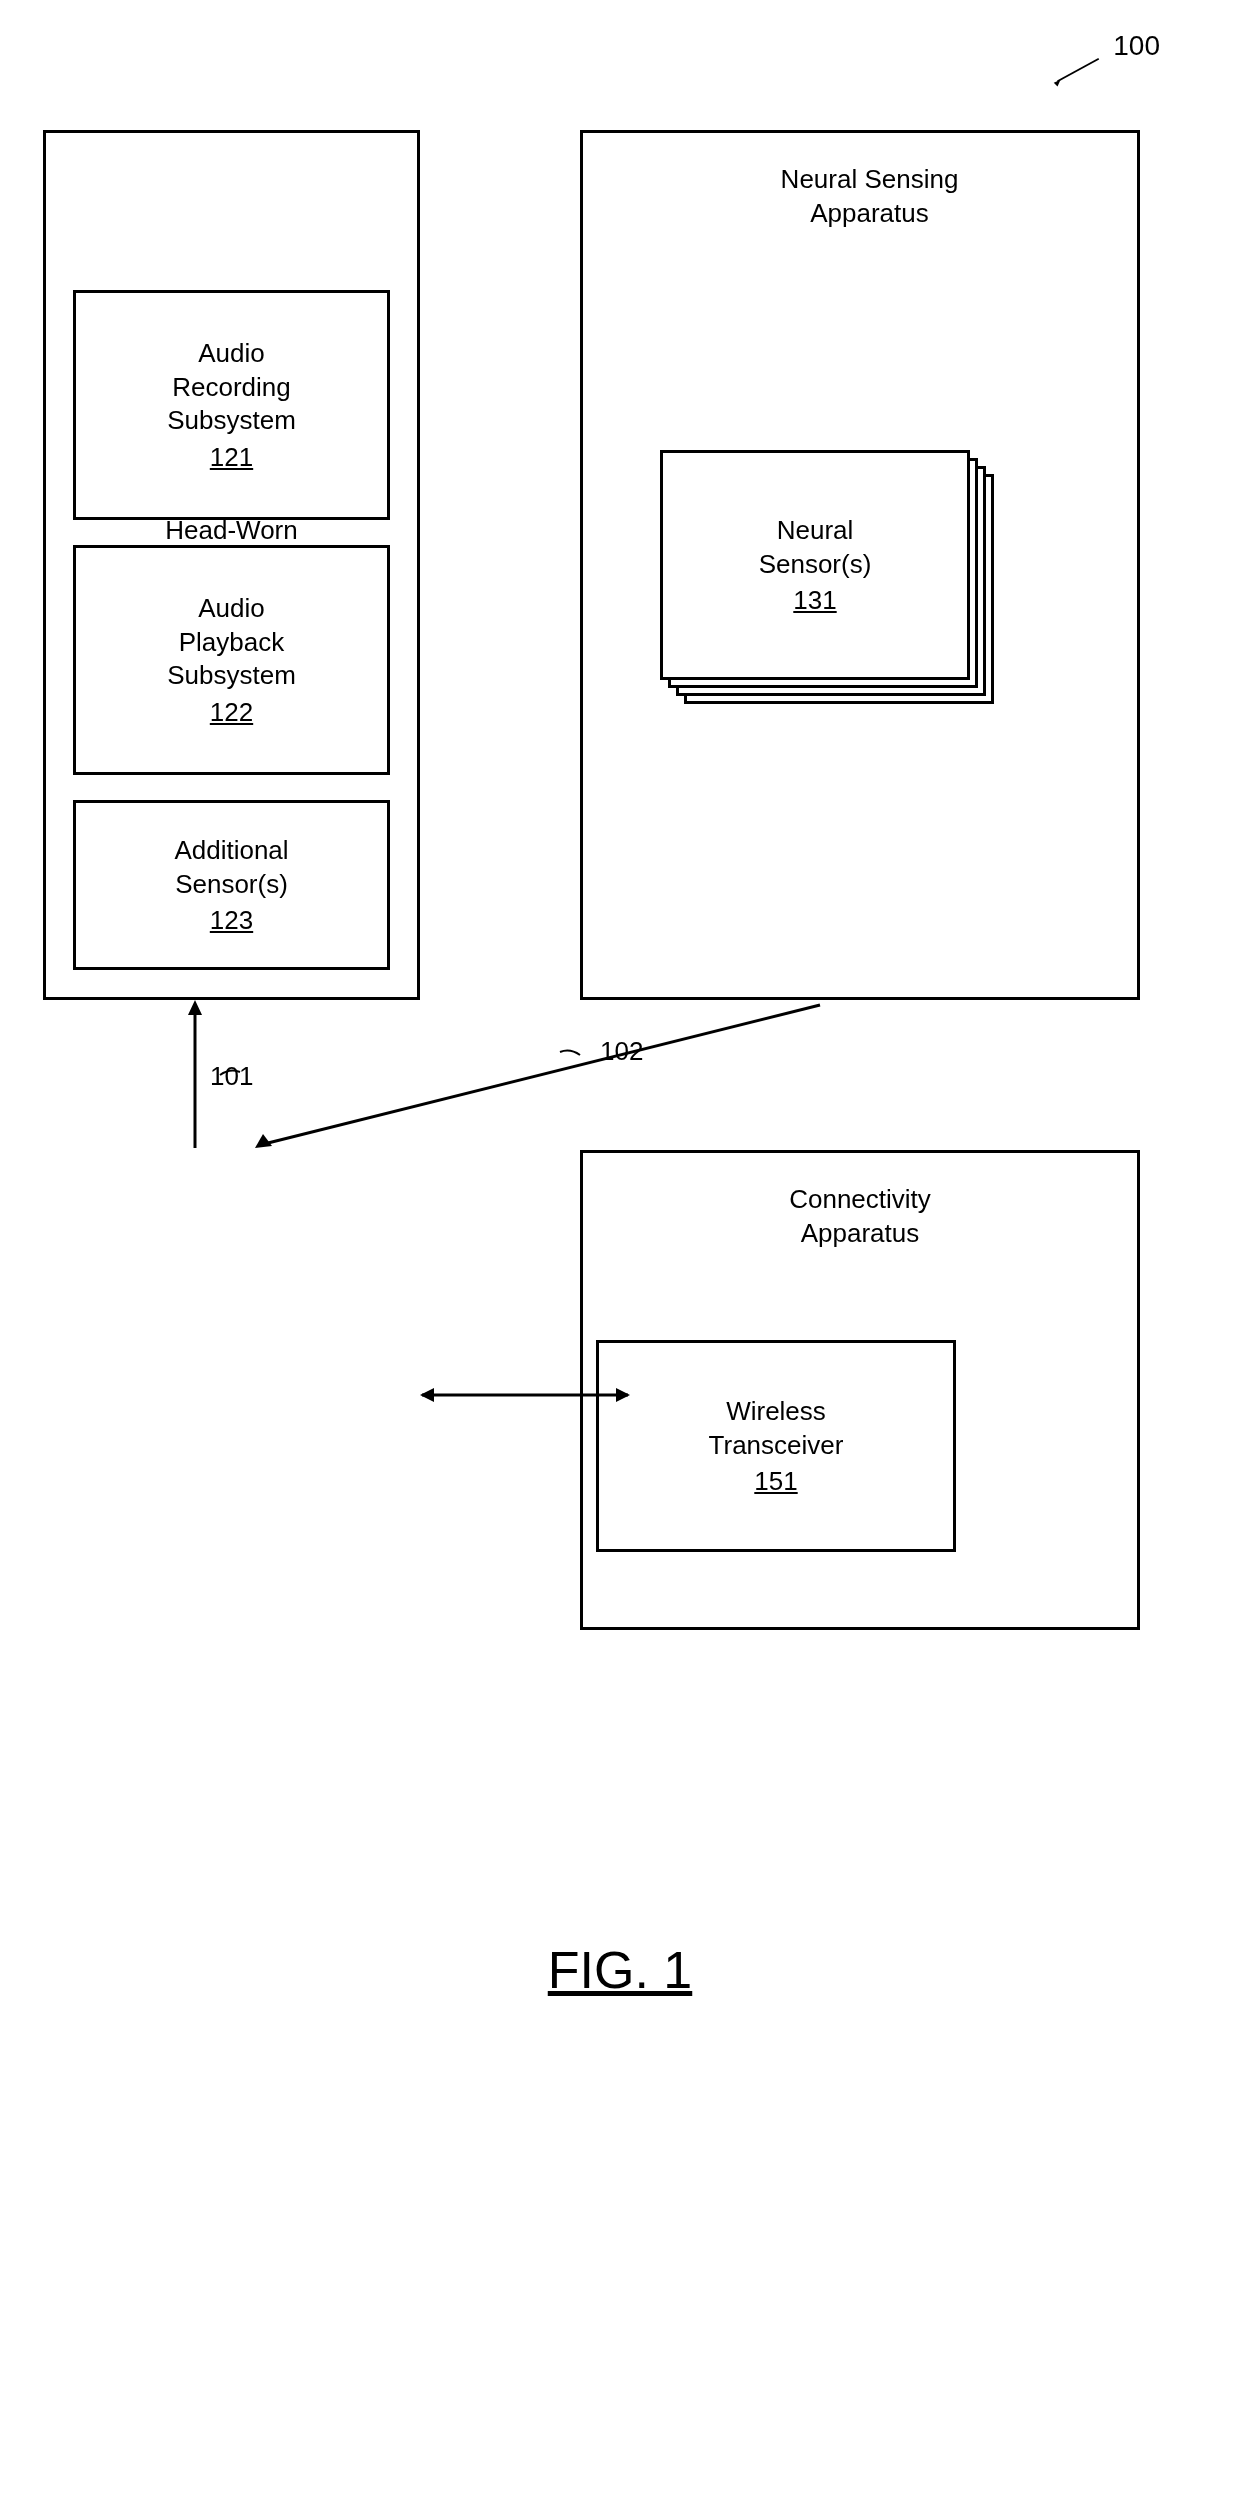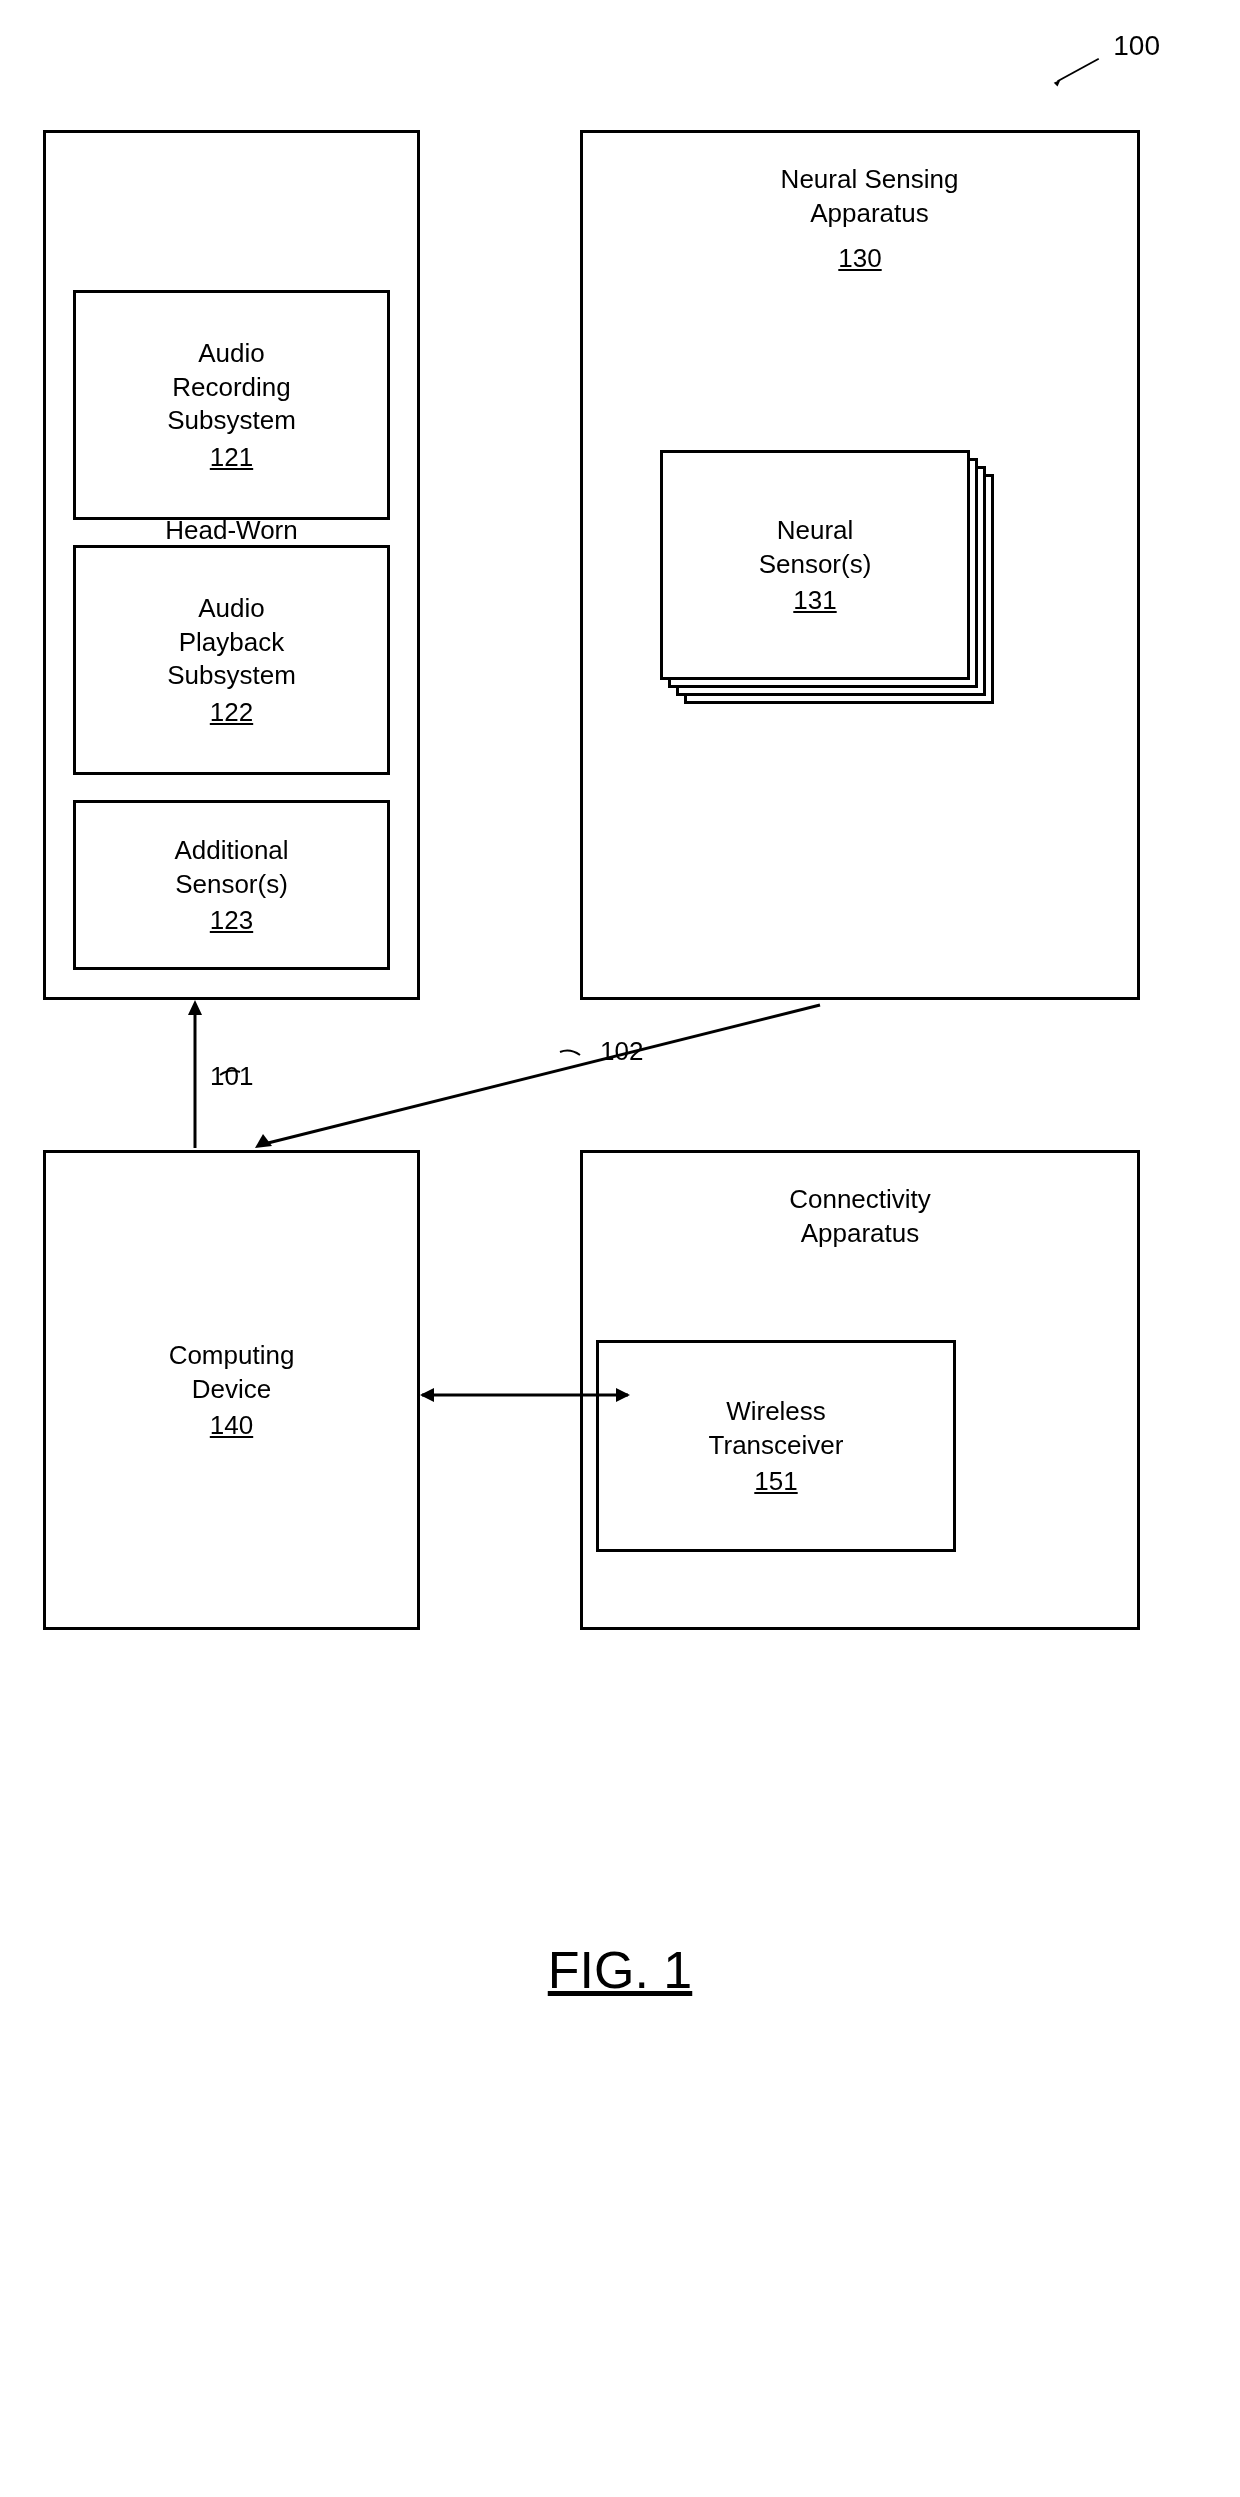--- a/index.html
+++ b/index.html
@@ -218,37 +218,32 @@
     <div class="box-number">122</div>
   </div>
 
   <div class="box box-123">
     <div class="box-title">Additional<br>Sensor(s)</div>
     <div class="box-number">123</div>
   </div>
 
   <div class="box box-130">
     <div class="box-title" style="position:absolute;top:30px;left:0;right:0;text-align:center;margin-left:19px;">Neural Sensing<br>Apparatus</div>
-    <div class="box-number" style="position:absolute;top:110px;left:0;right:0;text-align:center;">130</div>
   </div>
 
   <div class="neural-stack">
     <div class="neural-card neural-card-1"></div>
     <div class="neural-card neural-card-2"></div>
     <div class="neural-card neural-card-3"></div>
     <div class="neural-card neural-card-front">
       <div class="box-title">Neural<br>Sensor(s)</div>
       <div class="box-number">131</div>
     </div>
   </div>
 
-  <div class="box box-140">
-    <div class="box-title">Computing<br>Device</div>
-    <div class="box-number">140</div>
-  </div>
 
   <div class="box box-150">
     <div class="box-title" style="position:absolute;top:30px;left:0;right:0;text-align:center;">Connectivity<br>Apparatus</div>
   </div>
 
   <div class="box box-151">
     <div class="box-title">Wireless<br>Transceiver</div>
     <div class="box-number">151</div>
   </div>
 

